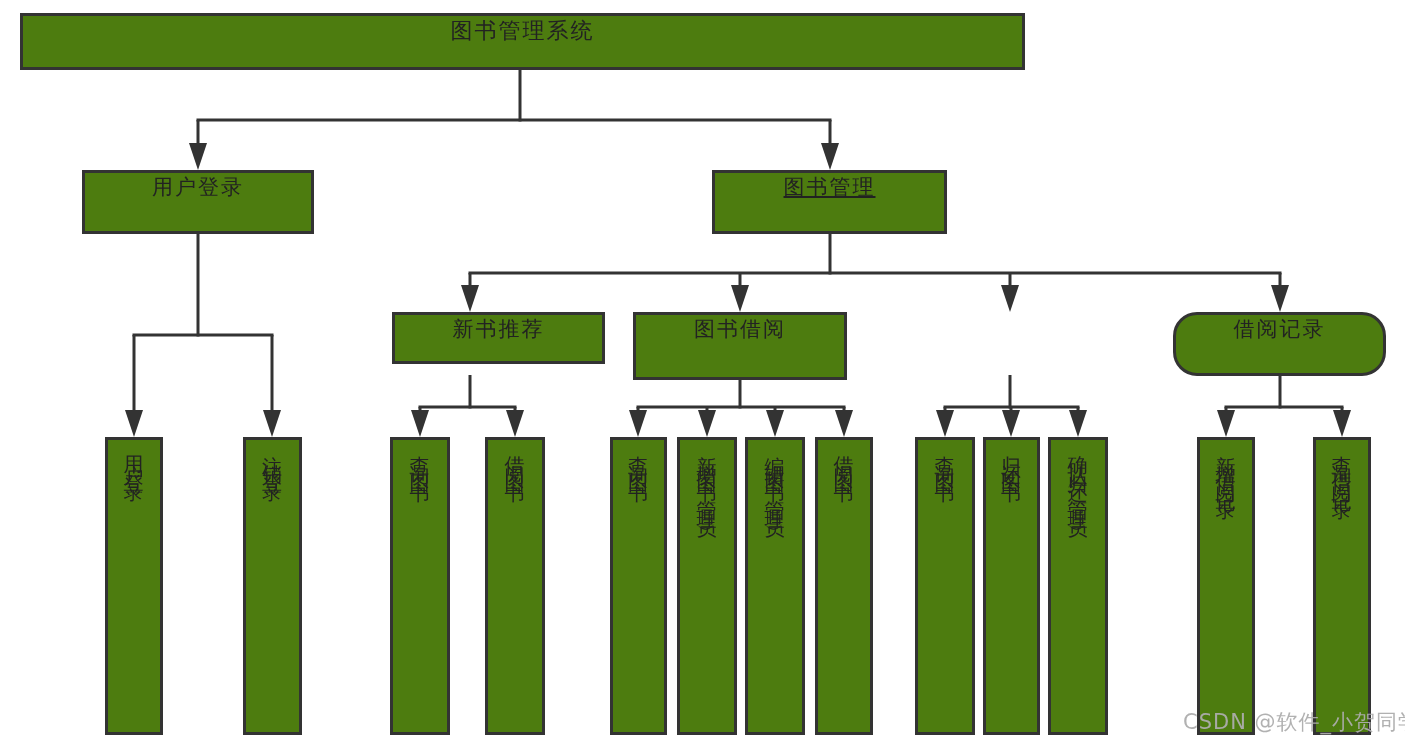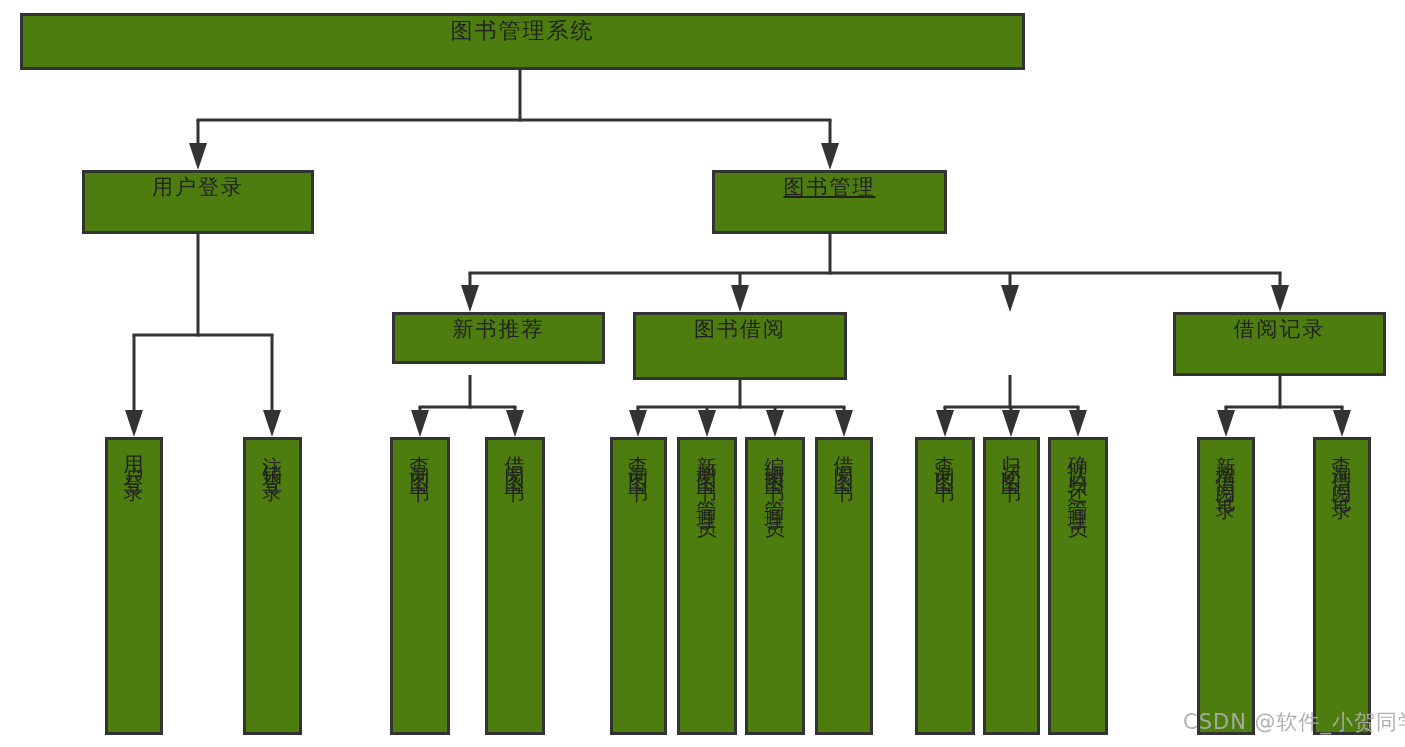--- a/index.html
+++ b/index.html
@@ -108,21 +108,21 @@
   <div class="node hnode" style="left:712px; top:170px; width:235px; height:64px;text-decoration:underline;">
     <span>图书管理</span>
   </div>
 
   <div class="node hnode" style="left:363px; top:312px; width:213px; height:52px;margin-left:29px;">
     <span>新书推荐</span>
   </div>
   <div class="node hnode" style="left:633px; top:312px; width:214px; height:68px;">
     <span>图书借阅</span>
   </div>
-  <div class="node hnode" style="left:1173px; top:312px; width:213px; height:64px;">
+  <div class="node hnode" style="left:1173px; top:312px; width:213px; height:64px;border-radius:24px;">
     <span>借阅记录</span>
   </div>
 
   <div class="node vnode" style="left:105px; top:437px; width:58px; height:298px;">
     <span>用户登录</span>
   </div>
   <div class="node vnode" style="left:243px; top:437px; width:59px; height:298px;">
     <span>注销登录</span>
   </div>
 

